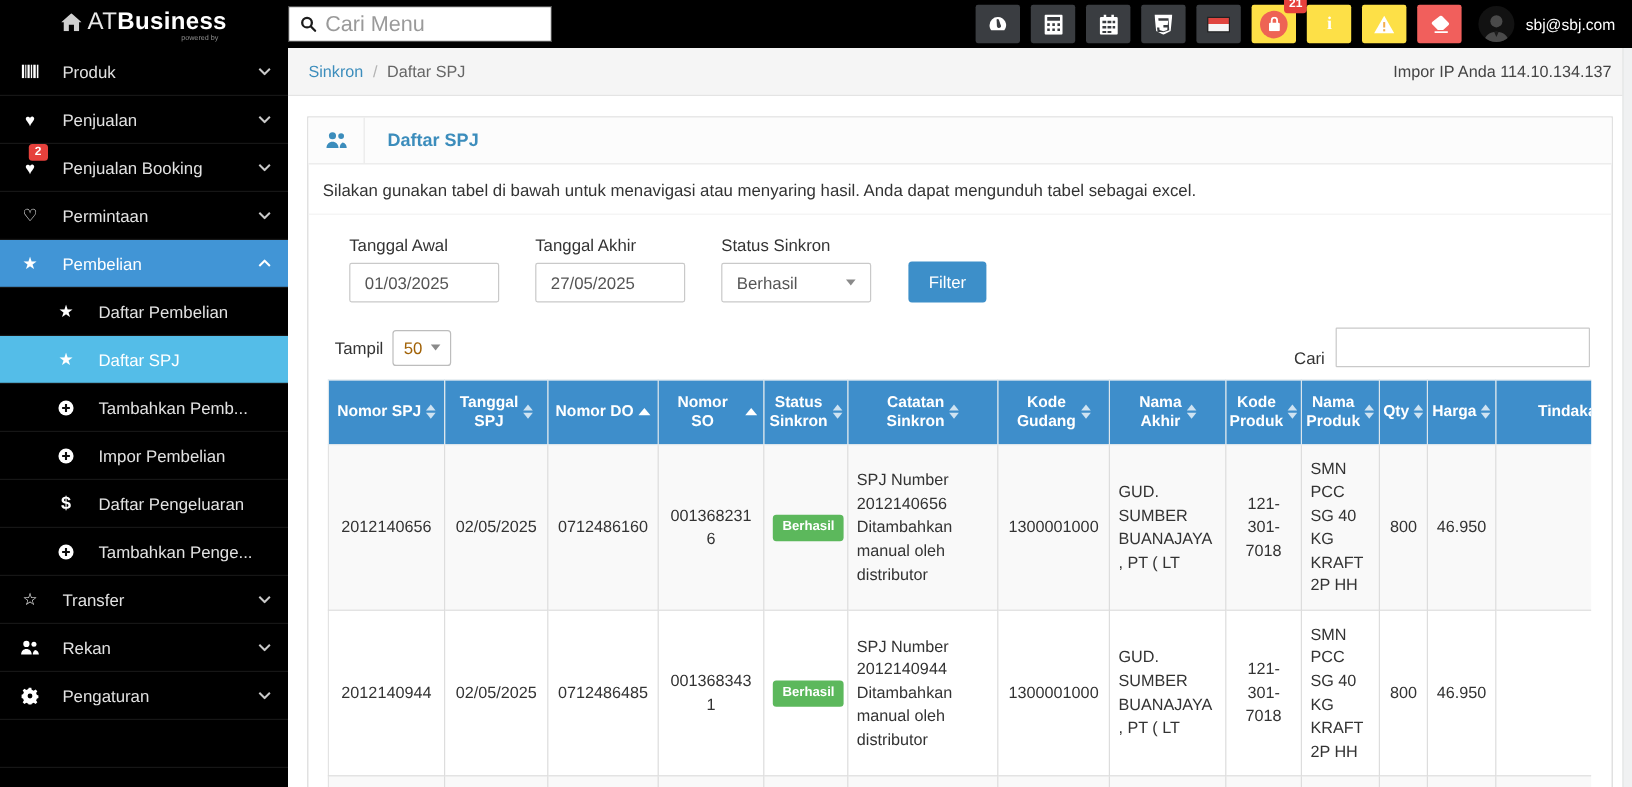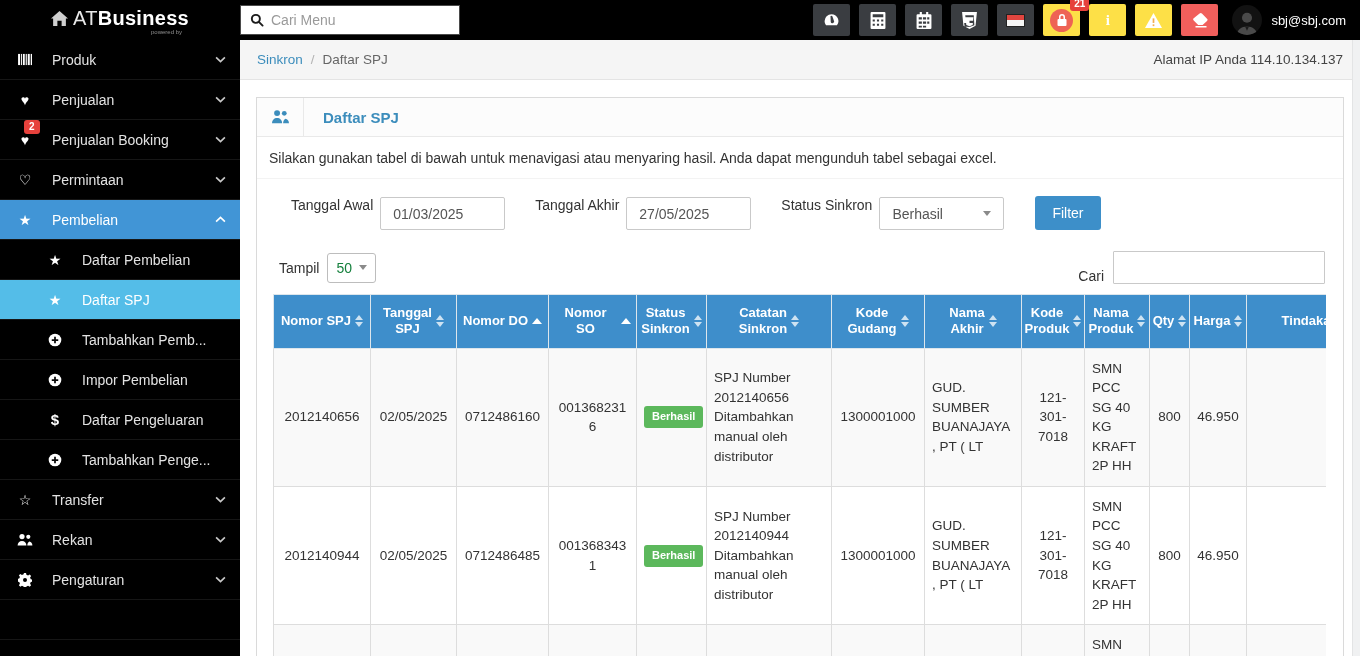--- a/index.html
+++ b/index.html
@@ -9,21 +9,21 @@
   
   .topbar{height:40px;background:#000;display:flex;align-items:center;position:relative;z-index:9}
   .brand{width:240px;flex-shrink:0;display:flex;flex-direction:column;align-items:center;justify-content:center;padding-top:2px}
   .brand-row{display:flex;align-items:center;gap:5px}
   .brand-ico{width:17px;height:15px}
   .brand-name{font-size:20px;color:#e8e8e8;letter-spacing:.3px}
   .brand-name b{color:#fff}
   .brand-sub{font-size:6px;color:#8f8f8f;align-self:flex-end;margin-right:58px;margin-top:-1px}
   .search-wrap{width:220px;height:30px;background:#fff;border:1px solid #4a4a4a;display:flex;align-items:center;padding:0 9px;gap:7px}
   .search-wrap svg{flex-shrink:0}
-  .search-input{border:none;outline:none;width:100%;font-size:14px;color:#333;font-family:inherit;background:transparent}
+  .search-input{border:none;outline:none;width:100%;font-size:18px;color:#333;font-family:inherit;background:transparent}
   .search-input::placeholder{color:#9a9a9a}
   .nav-right{margin-left:auto;display:flex;align-items:center;padding-right:14px}
   .nav-btn{width:37px;height:32px;border-radius:2px;display:flex;align-items:center;justify-content:center;position:relative;margin-left:9px;cursor:pointer}
   .nav-btn.dark{background:#3a3d41}
   .nav-btn.amber{background:#fde047}
   .nav-btn.red{background:#f15f5c}
   .nav-badge{position:absolute;top:-7px;right:-9px;background:#e6413c;color:#fff;font-size:10px;font-weight:bold;padding:1px 4px;border-radius:3px;line-height:12px}
   .flag{width:19px;height:13px;border:1px solid #222}
   .flag .t{height:50%;background:#e0453f}
   .flag .b{height:50%;background:#f5f5f5}
@@ -59,29 +59,29 @@
   .ip{margin-left:auto;color:#444}
 
   .content{padding:17px 16px 0 16px}
   .panel{border:1px solid #dadada;background:#fff}
   .panel-head{display:flex;align-items:stretch;border-bottom:1px solid #e9e9e9;background:#fcfcfc;height:39px}
   .panel-ico{width:47px;display:flex;align-items:center;justify-content:center;border-right:1px solid #e9e9e9}
   .panel-title{display:flex;align-items:center;padding:0 19px;color:#3c8dbc;font-weight:bold;font-size:15px}
   .panel-desc{padding:13px 17px 12px 12px;font-size:14px;color:#333;border-bottom:1px solid #f3f3f3}
 
   .filter-row{display:flex;align-items:flex-end;gap:30px;padding:17px 16px 8px 34px}
-  .field{display:flex;flex-direction:row;gap:7px}
+  .field{display:flex;flex-direction:column;gap:7px}
   .field .flabel{font-size:14px;color:#333}
   .tbox{width:125px;height:33px;border:1px solid #c9c9c9;border-radius:2px;display:flex;align-items:center;padding:0 12px;font-size:14px;color:#555;background:#fff}
   .selbox{justify-content:space-between;cursor:pointer}
   .caret{width:0;height:0;border-left:4px solid transparent;border-right:4px solid transparent;border-top:5px solid #8a8a8a}
   .btn-filter{height:34px;padding:0 17px;background:#3d8fc9;color:#fff;border:none;border-radius:3px;font-size:14px;font-family:inherit;cursor:pointer;margin-left:1px}
 
   .ctrl-row{display:flex;align-items:center;padding:13px 18px 10px 22px;font-size:14px;color:#333}
-  .show-sel{width:49px;height:30px;border:1px solid #bdbdbd;border-radius:3px;margin-left:8px;display:flex;align-items:center;justify-content:space-between;padding:0 8px;color:#15803d;cursor:pointer;background:#fff}
+  .show-sel{width:49px;height:30px;border:1px solid #bdbdbd;border-radius:3px;margin-left:8px;display:flex;align-items:center;justify-content:space-between;padding:0 8px;color:#a16207;cursor:pointer;background:#fff}
   .cari-wrap{margin-left:auto;display:flex;align-items:flex-end;gap:9px}
   .cari-input{width:212px;height:33px;border:1px solid #c9c9c9;border-radius:1px;padding:0 8px;font-size:14px;color:#333;font-family:inherit;outline:none}
 
   .table-clip{margin:0 16px;width:1053px;overflow:hidden}
   table{border-collapse:collapse;table-layout:fixed;width:1100px;font-size:13.5px}
   th{background:#3e8ecb;color:#fff;font-weight:bold;font-size:13px;padding:10px 5px;vertical-align:middle;border:1px solid #dde6ec;cursor:pointer}
   .th-in{display:flex;align-items:center;justify-content:center;gap:4px}
   .th-in .lbl{line-height:1.25}
   .two .lbl{width:min-content;text-align:center}
   .sort{display:flex;flex-direction:column;gap:2px}
@@ -338,21 +338,21 @@
       <span class="lbl"></span>
     </div>
   </div>
 
   <div class="main">
 
     <div class="crumbbar">
       <span class="crumb-home">Sinkron</span>
       <span class="crumb-sep">/</span>
       <span>Daftar SPJ</span>
-      <span class="ip">Alamat IP Anda 114.10.134.137</span>
+      <span class="ip">Impor IP Anda 114.10.134.137</span>
     </div>
 
     <div class="content">
       <div class="panel">
 
         <div class="panel-head">
           <div class="panel-ico">
             <svg width="19" height="16" viewBox="0 0 16 14" fill="#3c8dbc">
                 <circle cx="5" cy="3.6" r="2.6"></circle>
                 <circle cx="11.3" cy="3.8" r="2.1"></circle>

